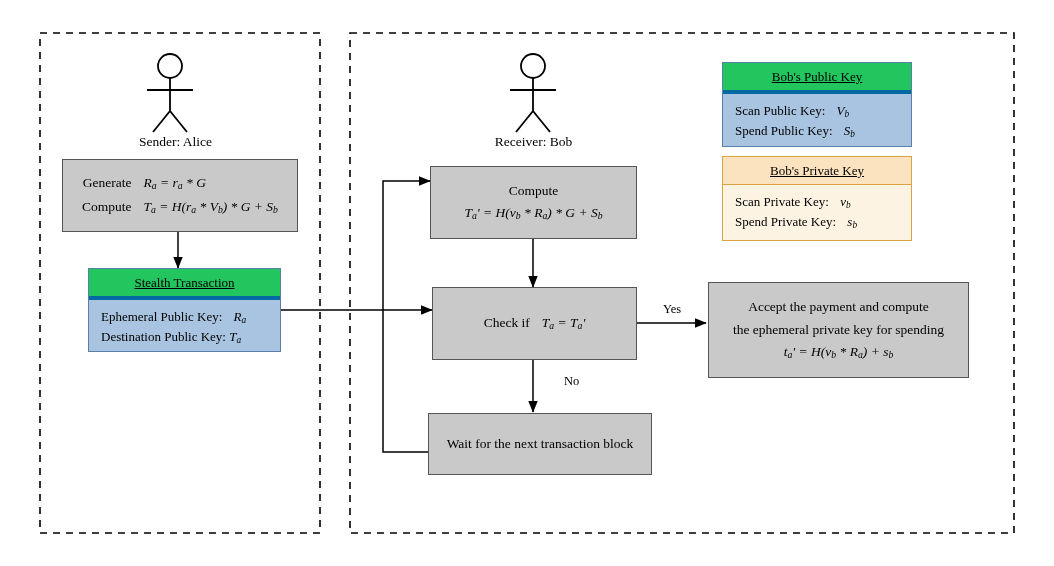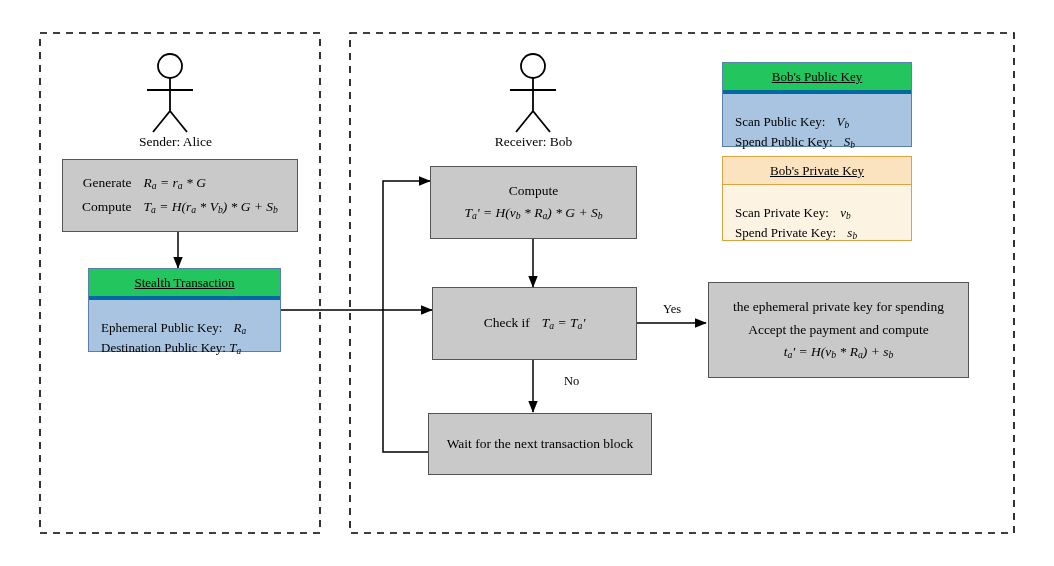--- a/index.html
+++ b/index.html
@@ -61,21 +61,21 @@
     width: 100%;
     box-sizing: border-box;
     text-align: center;
     padding: 4px 0 3px 0;
     font-size: 13px;
   }
   .hdr u { text-decoration: underline; }
   .keyrows {
     width: 100%;
     box-sizing: border-box;
-    padding: 18px 12px 8px 12px;
+    padding: 7px 12px 8px 12px;
     font-size: 13px;
     text-align: left;
     line-height: 1.55;
   }
   .keyrows .row { white-space: nowrap; }
   .mi { font-family: "Liberation Serif", serif; font-style: italic; }
   .sub { font-size: 0.72em; vertical-align: -0.22em; font-style: italic; }
   .label {
     position: absolute;
     font-size: 13.5px;
@@ -191,22 +191,22 @@
 
   <div class="edge-label" style="left:661px; top:302px;">Yes</div>
   <div class="edge-label" style="left:562px; top:374px;">No</div>
 
   <div class="box grey" style="left:428px; top:413px; width:224px; height:62px;">
     <div class="smalltxt">Wait for the next transaction block</div>
   </div>
 
   <div class="box grey" style="left:708px; top:282px; width:261px; height:96px;">
     <div class="ctr-lines" style="padding:0 8px;">
+      <div>Accept the payment and compute</div>
       <div>the ephemeral private key for spending</div>
-      <div>Accept the payment and compute</div>
       <div class="mi">t<span class="sub">a</span>' = H(v<span class="sub">b</span> * R<span class="sub">a</span>) + s<span class="sub">b</span></div>
     </div>
   </div>
 
   <div class="box blue-body" style="left:722px; top:62px; width:190px; height:85px; justify-content:flex-start; padding:0;">
     <div class="hdr blue-head">
       <u>Bob's Public Key</u>
     </div>
     <div class="keyrows">
       <div class="row">

